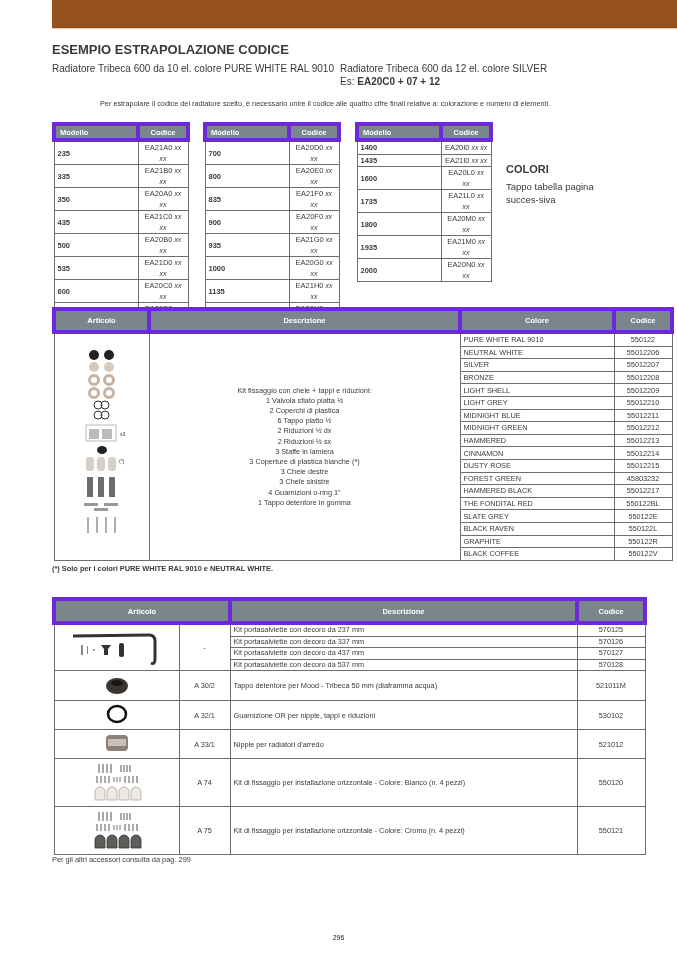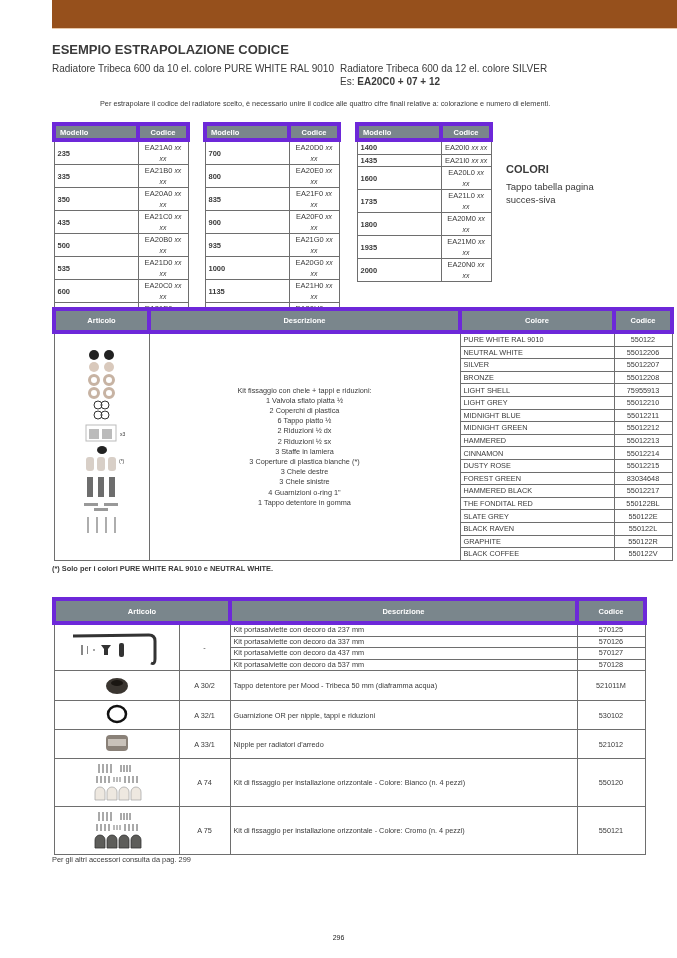--- a/index.html
+++ b/index.html
@@ -269,21 +269,21 @@
       <tr>
         <td class="col">SILVER</td>
         <td class="col cod">55012207</td>
       </tr>
       <tr>
         <td class="col">BRONZE</td>
         <td class="col cod">55012208</td>
       </tr>
       <tr>
         <td class="col">LIGHT SHELL</td>
-        <td class="col cod">75955913</td>
+        <td class="col cod">55012209</td>
       </tr>
       <tr>
         <td class="col">LIGHT GREY</td>
         <td class="col cod">55012210</td>
       </tr>
       <tr>
         <td class="col">MIDNIGHT BLUE</td>
         <td class="col cod">55012211</td>
       </tr>
       <tr>
@@ -297,21 +297,21 @@
       <tr>
         <td class="col">CINNAMON</td>
         <td class="col cod">55012214</td>
       </tr>
       <tr>
         <td class="col">DUSTY ROSE</td>
         <td class="col cod">55012215</td>
       </tr>
       <tr>
         <td class="col">FOREST GREEN</td>
-        <td class="col cod">83034648</td>
+        <td class="col cod">45803232</td>
       </tr>
       <tr>
         <td class="col">HAMMERED BLACK</td>
         <td class="col cod">55012217</td>
       </tr>
       <tr>
         <td class="col">THE FONDITAL RED</td>
         <td class="col cod">550122BL</td>
       </tr>
       <tr>

